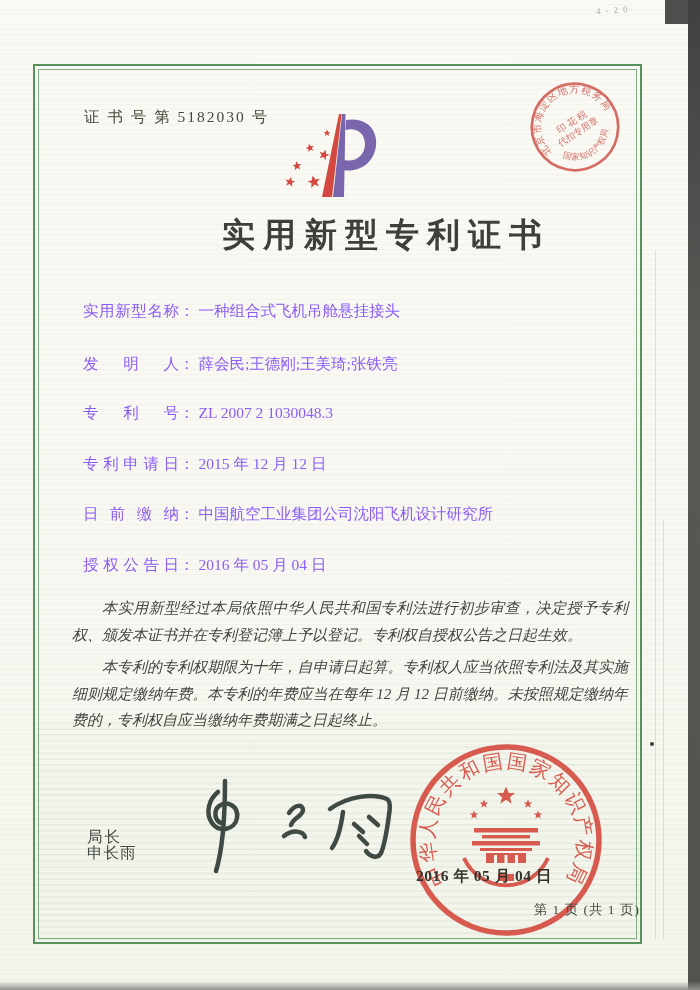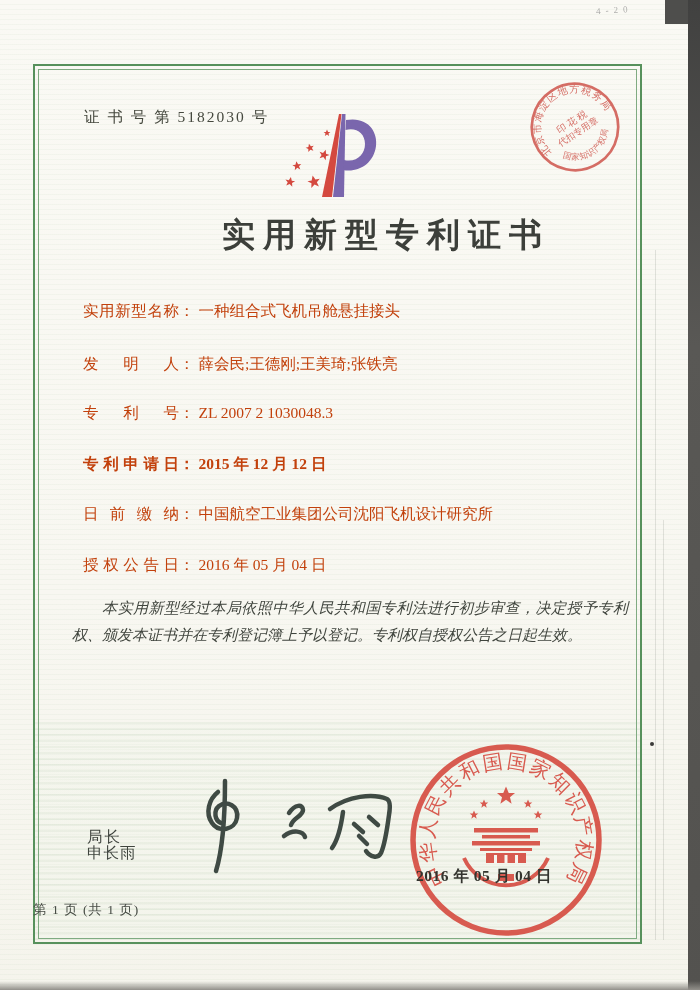--- a/index.html
+++ b/index.html
@@ -32,42 +32,42 @@
   #scan-line-2{left:663px;top:520px;height:420px;}
   #speck{position:absolute;left:650px;top:742px;width:4px;height:4px;border-radius:50%;background:#3a3a38;z-index:4;}
   #pencil-note{position:absolute;left:596px;top:5px;z-index:11;color:rgba(110,110,112,0.55);
     font-size:9px;letter-spacing:5px;transform:rotate(-4deg);}
   
   #cert-no{position:absolute;left:84px;top:107px;z-index:3;font-size:15.5px;letter-spacing:2px;color:#46493f;}
   #logo{position:absolute;left:280px;top:110px;width:102px;height:90px;z-index:3;}
   #doc-title{position:absolute;left:33px;top:213px;width:698px;z-index:3;text-align:center;
     font-size:33px;font-weight:600;color:#3c3f3a;letter-spacing:8px;text-indent:8px;}
   
-  .field-row{position:absolute;left:83px;z-index:3;font-size:15.5px;color:#c2410c;white-space:nowrap;}
+  .field-row{position:absolute;left:83px;z-index:3;font-size:15.5px;color:#8b5cf6;white-space:nowrap;}
   .f-label{display:inline-block;width:96px;text-align:justify;text-align-last:justify;vertical-align:top;}
   .f-colon{display:inline-block;margin-right:4px;}
   #field-0{top:301px;} #field-1{top:354px;} #field-2{top:403px;}
-  #field-3{top:454px;font-weight:bold;} #field-4{top:504px;} #field-5{top:555px;}
+  #field-3{top:454px;} #field-4{top:504px;} #field-5{top:555px;}
   
   #paragraphs{position:absolute;left:66px;top:589px;width:568px;z-index:3;
     font-size:15px;font-style:italic;line-height:26.5px;color:#40453e;text-align:justify;}
   #paragraphs p{margin:6px;text-indent:2em;}
   
   #signer-title{position:absolute;left:87px;top:811px;z-index:3;font-size:15.5px;letter-spacing:2px;color:#3f443e;margin-top:16px;}
   #signer-name{position:absolute;left:87px;top:843px;z-index:3;font-size:15.5px;letter-spacing:1px;color:#3f443e;}
   #signature-svg{position:absolute;left:190px;top:778px;width:212px;height:96px;z-index:3;}
   
   #seal-svg{position:absolute;left:402px;top:736px;width:208px;height:208px;z-index:2;opacity:.88;}
   #seal-date{position:absolute;left:416px;top:866px;z-index:5;font-size:15.5px;color:#33342e;
     letter-spacing:.5px;font-weight:600;}
   
   #tax-stamp-svg{position:absolute;left:527px;top:79px;width:96px;height:96px;z-index:3;
     transform:rotate(-33deg);opacity:.8;}
   
-  #page-footer{position:absolute;left:33px;top:901px;width:607px;z-index:3;text-align:left;
+  #page-footer{position:absolute;left:33px;top:901px;width:607px;z-index:3;text-align:right;
     font-size:13.5px;letter-spacing:1px;color:#474c45;}
 </style>
 </head>
 <body>
 
 <div id="paper"></div>
 <div id="green-haze"></div>
 <div id="frame"></div>
 
 <div id="cert-no">证 书 号 第 5182030 号</div>
@@ -102,20 +102,21 @@
 </div>
 <div class="field-row" id="field-4">
   <span class="f-label">日前缴纳</span><span class="f-colon">：</span><span class="f-value">中国航空工业集团公司沈阳飞机设计研究所</span>
 </div>
 <div class="field-row" id="field-5">
   <span class="f-label">授权公告日</span><span class="f-colon">：</span><span class="f-value">2016 年 05 月 04 日</span>
 </div>
 
 <div id="paragraphs">
   <p>本实用新型经过本局依照中华人民共和国专利法进行初步审查，决定授予专利权、颁发本证书并在专利登记簿上予以登记。专利权自授权公告之日起生效。</p>
+  <p>本专利的专利权期限为十年，自申请日起算。专利权人应当依照专利法及其实施细则规定缴纳年费。本专利的年费应当在每年 12 月 12 日前缴纳。未按照规定缴纳年费的，专利权自应当缴纳年费期满之日起终止。</p>
 </div>
 
 <div id="signer-title">局长</div>
 <div id="signer-name">申长雨</div>
 
 <svg id="signature-svg" viewBox="0 0 212 96" aria-hidden="true">
   <g fill="none" stroke="#3f4a44" stroke-width="4.5" stroke-linecap="round" stroke-linejoin="round">
     <path d="M28,14 C19,21 15,35 22,45 C29,55 45,52 47,40 C49,28 37,22 29,28 C23,33 25,43 31,45"></path>
     <path d="M35,3 C35,30 33,70 26,93"></path>
     <path d="M99,35 C105,26 113,26 113,32 C113,38 103,40 101,47"></path>

